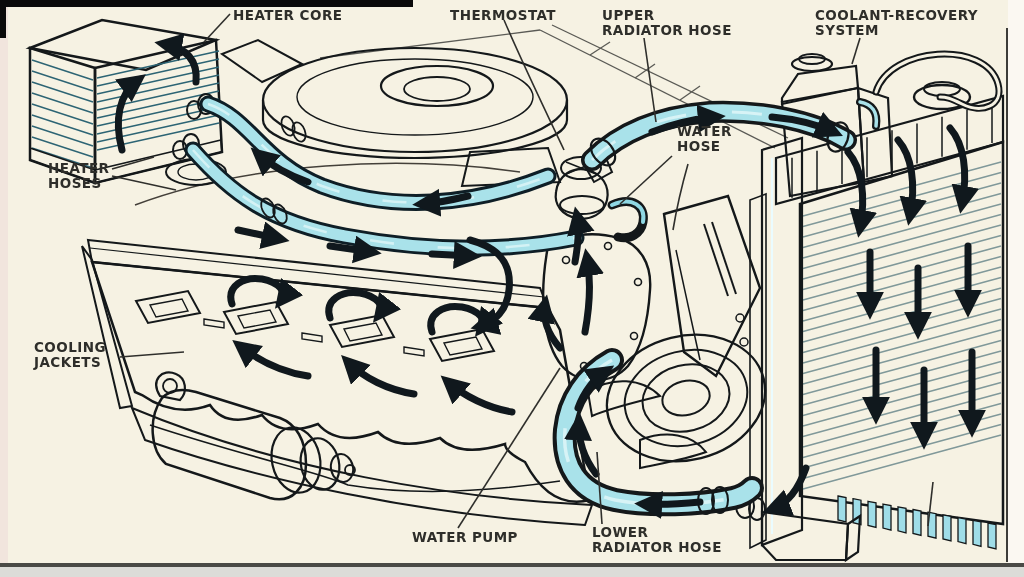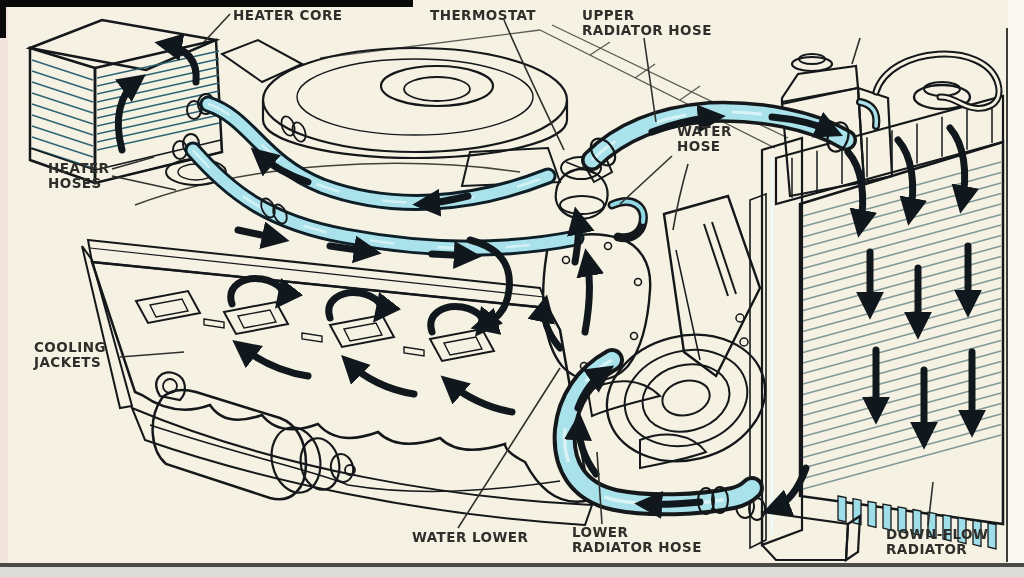--- a/index.html
+++ b/index.html
@@ -328,27 +328,27 @@
     <path class="lead" d="M112,169 L154,157"></path>
     <path class="lead" d="M112,176 L176,190"></path>
     <path class="lead" d="M120,357 L184,352"></path>
     <path class="lead" d="M458,528 L560,368"></path>
     <path class="lead" d="M602,524 L597,452"></path>
     <path class="lead" d="M928,526 L933,482"></path>
   </g>
 </svg>
 
 <div class="callout" style="left:233px;top:8px">HEATER CORE</div>
-<div class="callout" style="left:430px;top:8px">THERMOSTAT</div>
-<div class="callout" style="left:582px;top:8px">UPPER
+<div class="callout" style="left:450px;top:8px">THERMOSTAT</div>
+<div class="callout" style="left:602px;top:8px">UPPER
 RADIATOR HOSE</div>
+<div class="callout" style="left:815px;top:8px">COOLANT-RECOVERY
+SYSTEM</div>
 <div class="callout" style="left:677px;top:124px">WATER
 HOSE</div>
 <div class="callout" style="left:48px;top:161px">HEATER
 HOSES</div>
 <div class="callout" style="left:34px;top:340px">COOLING
 JACKETS</div>
-<div class="callout" style="left:412px;top:530px">WATER LOWER</div>
-<div class="callout" style="left:572px;top:525px">LOWER
+<div class="callout" style="left:412px;top:530px">WATER PUMP</div>
+<div class="callout" style="left:592px;top:525px">LOWER
 RADIATOR HOSE</div>
-<div class="callout" style="left:886px;top:527px">DOWN-FLOW
-RADIATOR</div>
 </div>
 
 </body></html>

